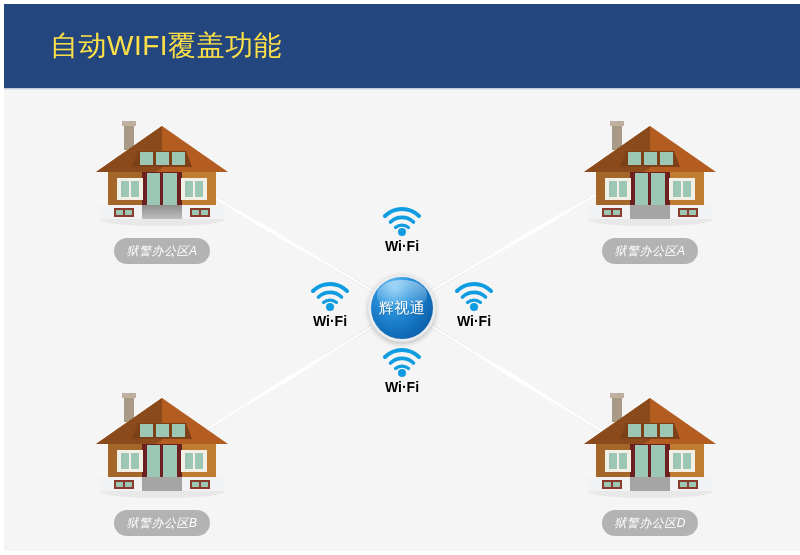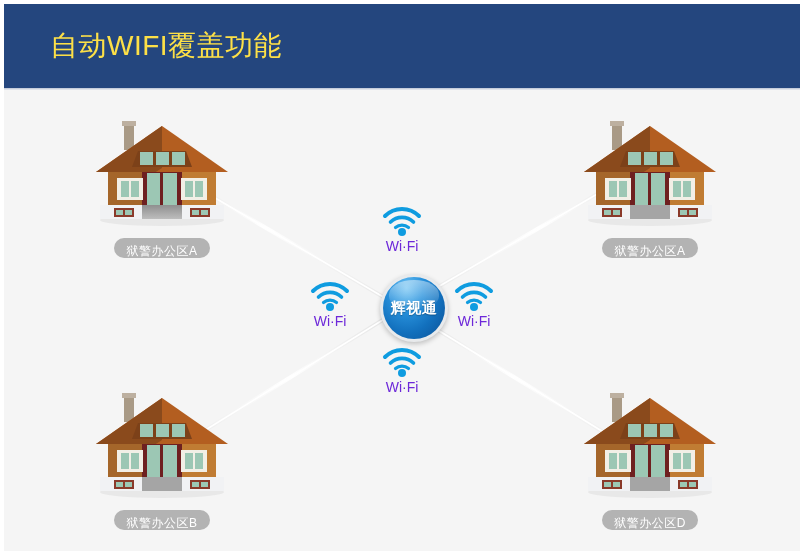--- a/index.html
+++ b/index.html
@@ -87,47 +87,47 @@
     position: relative;
     width: 168px;
     height: 118px;
   }
   .house-art svg { display: block; }
 
   .house-label {
     margin: 10px auto 0;
     display: block;
     width: 96px;
-    height: 20px;
+    height: 26px;
     line-height: 26px;
     border-radius: 13px;
     background: #b3b3b3;
     color: #ffffff;
     font-size: 12px;
     text-align: center;
     letter-spacing: 0.5px;
     white-space: nowrap;
+    font-style: italic;
   }
 
   
   .hub {
     position: absolute;
-    left: 376px;
+    left: 364px;
     top: 184px;
     width: 68px;
     height: 68px;
     border-radius: 50%;
     background: #e8eaec;
     box-shadow: 0 2px 5px rgba(0,0,0,0.22);
     display: flex;
     align-items: center;
     justify-content: center;
     box-sizing: border-box;
     padding: 3px;
-    font-weight: bold;
   }
   .hub-ball {
     position: relative;
     width: 100%;
     height: 100%;
     border-radius: 50%;
     background:
       radial-gradient(ellipse at 38% 18%, #6bc0f2 0%, #2a93dd 30%, #1270bd 62%, #0b4f94 100%);
     display: flex;
     align-items: center;
@@ -163,22 +163,22 @@
   }
   .wifi.wifi-top    { left: 370px; top: 115px; }
   .wifi.wifi-bottom { left: 370px; top: 256px; }
   .wifi.wifi-left   { left: 298px; top: 190px; }
   .wifi.wifi-right  { left: 442px; top: 190px; }
 
   .wifi svg { display: block; margin: 0 auto; }
   .wifi-text {
     margin-top: 1px;
     font-size: 14px;
-    font-weight: normal;
-    color: #6d28d9;
+    font-weight: bold;
+    color: #000000;
     letter-spacing: 0px;
   }
 </style>
 </head>
 <body>
 
 <div id="page">
 
   <div class="header">
     <div class="header-title">自动WIFI覆盖功能</div>

